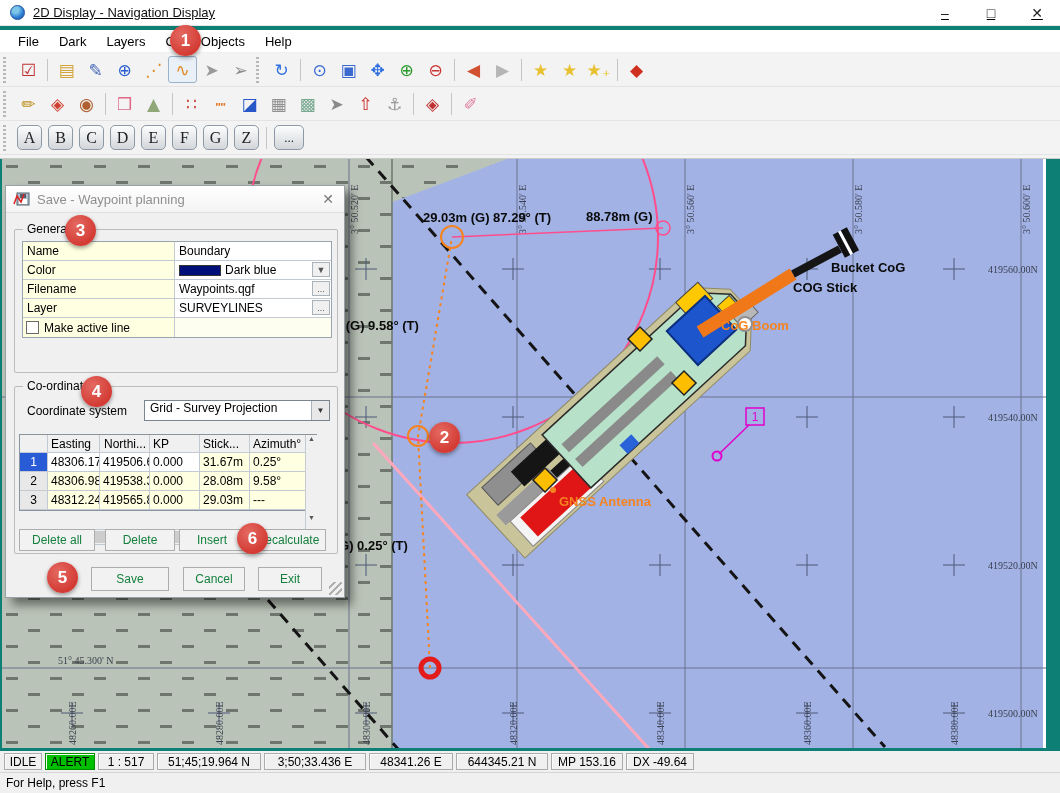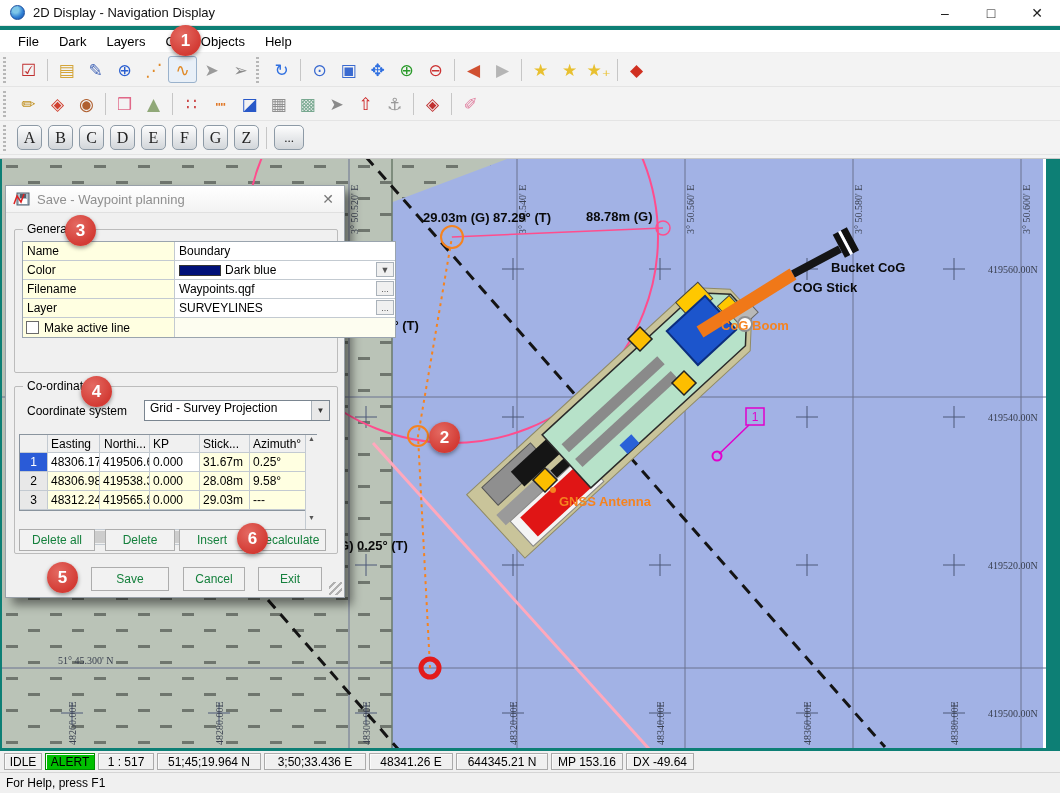--- a/index.html
+++ b/index.html
@@ -1,20 +1,20 @@
 <!DOCTYPE html>
 <html><head>
 <meta charset="utf-8">
 <style>
   * { margin:0; padding:0; box-sizing:border-box; }
   html,body { width:1060px; height:793px; overflow:hidden; }
   body { background:#0d7f75; font-family:"Liberation Sans",sans-serif; font-size:12px; position:relative; color:#000; }
 
   
-  #titlebar { position:absolute; left:0; top:0; width:1060px; height:26px; background:#fff; border-bottom:1px solid #e8e8e8; display:flex; align-items:center; }
+  #titlebar { position:absolute; left:0; top:0; width:1060px; height:26px; background:#fff; border-bottom:1px solid #e8e8e8; display:flex; align-items:center;text-decoration:underline; }
   #app-globe { width:15px; height:15px; border-radius:50%; margin:0 8px 0 10px;
     background:radial-gradient(circle at 35% 30%, #7ec6e8 0 25%, #2f7fd4 60%, #1b4fa0); border:1px solid #1b4fa0;}
   #title-text { font-size:13px; color:#111; }
   #win-controls { margin-left:auto; display:flex; height:30px; }
   .winbtn { width:46px; height:30px; display:flex; align-items:center; justify-content:center; font-size:14px; color:#222; }
   #menubar { position:absolute; left:0; top:30px; width:1060px; height:23px; background:#fff; display:flex; align-items:center; padding-left:8px; border-bottom:1px solid #f0f0f0;}
   .menu-item { padding:3px 10px; font-size:13px; color:#000; }
 
   
   #toolbars { position:absolute; left:0; top:53px; width:1060px; height:106px; background:#f3f3f3; border-bottom:1px solid #c9c9c9; }
@@ -35,21 +35,21 @@
   .orange-label { font-family:"Liberation Sans",sans-serif; font-size:13px; font-weight:bold; fill:#f5831f; }
   .grid-label { font-family:"Liberation Serif",serif; font-size:10px; fill:#3a4050; }
 
   
   #dialog { position:absolute; left:5px; top:185px; width:340px; height:413px; background:#f0f0f0; border:1px solid #98a0a8; box-shadow:7px 7px 9px rgba(0,0,0,0.45); }
   #dlg-titlebar { position:absolute; left:0; top:0; width:100%; height:27px; background:linear-gradient(180deg,#ffffff,#f3f3f3); border-bottom:1px solid #e0e0e0; display:flex; align-items:center; }
   #dlg-title { color:#8f8f8f; font-size:13px; margin-left:6px; }
   #dlg-close { margin-left:auto; margin-right:10px; color:#777; font-size:14px; }
   .groupbox { position:absolute; border:1px solid #bcbcbc; border-radius:2px; }
   .groupbox-label { position:absolute; top:-8px; left:8px; background:#f0f0f0; padding:0 4px; font-size:12px; color:#000; }
-  .proptable { position:absolute; left:7px; top:11px; width:374px; border:1px solid #9aa4ae; }
+  .proptable { position:absolute; left:7px; top:11px; width:310px; border:1px solid #9aa4ae; }
   .prow { display:flex; height:19px; border-bottom:1px solid #c3cad1; }
   .prow:last-child { border-bottom:none; }
   .pcell-label { width:152px; background:#ffffe1; padding:2px 4px; border-right:1px solid #c3cad1; font-size:12px; }
   .pcell-value { flex:1; background:#fff; padding:2px 4px; display:flex; align-items:center; font-size:12px; position:relative;}
   .swatch { width:42px; height:11px; background:#001078; border:1px solid #333; margin-right:4px; }
   .mini-btn { position:absolute; right:1px; top:1px; width:18px; height:15px; background:#f0f0f0; border:1px solid #aab2ba; font-size:9px; color:#555; display:flex; align-items:center; justify-content:center; }
   .chk-row { display:flex; height:19px; }
   .chk-left { width:152px; background:#ffffe1; border-right:1px solid #c3cad1; display:flex; align-items:center; padding-left:3px; }
   .chk-right { flex:1; background:#fdfdf0; }
   .checkbox { width:13px; height:13px; background:#fff; border:1px solid #6a6a6a; margin-right:5px; }

